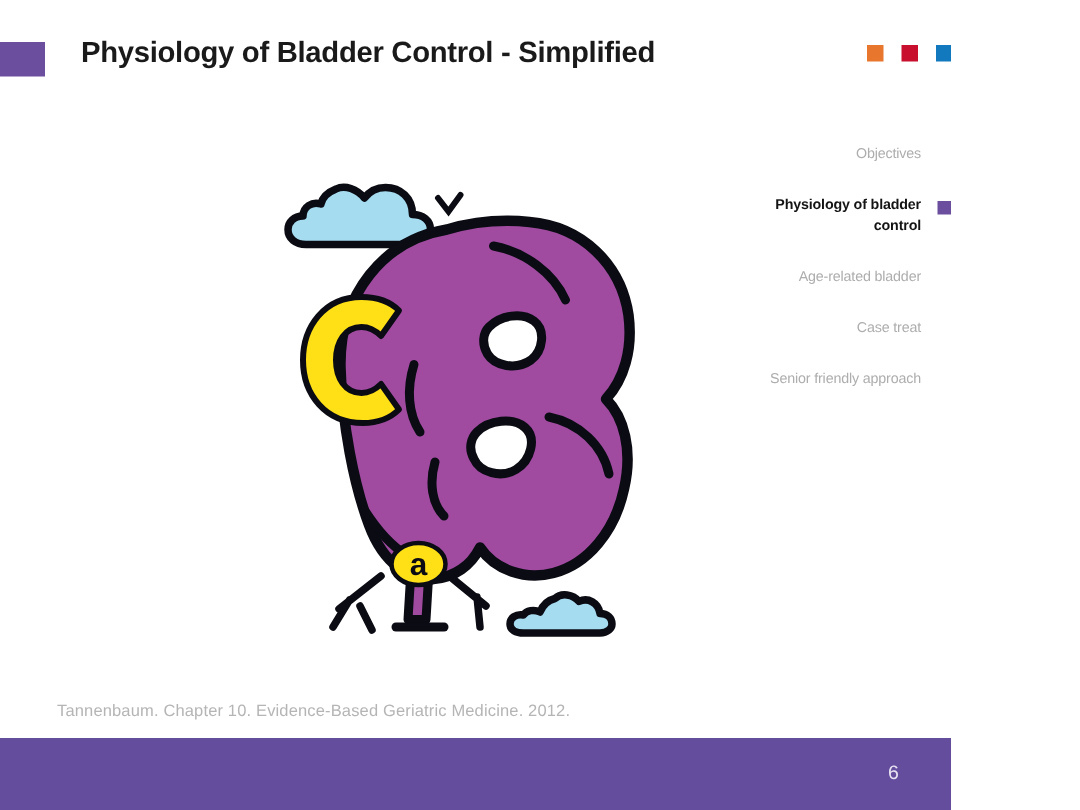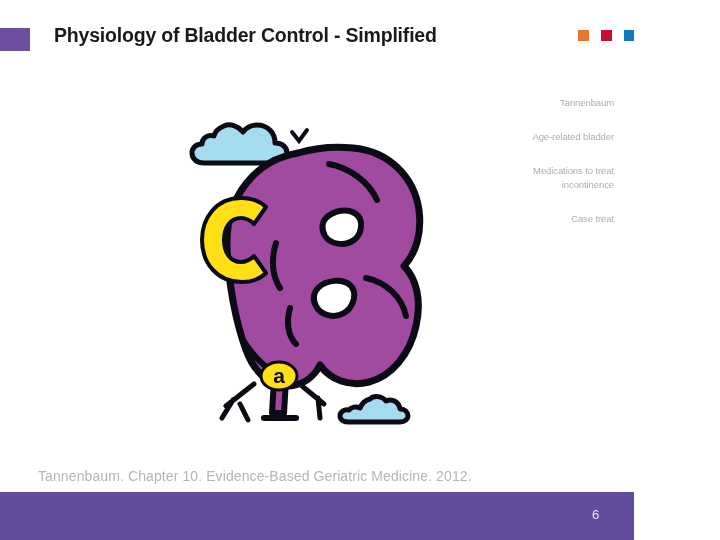--- a/index.html
+++ b/index.html
@@ -92,21 +92,21 @@
     background: #6B4E9E;
     display: none;
   }
   .nav-item.active .nav-marker { display: block; }
 
   
   #citation {
     position: absolute;
     left: 38px;
     top: 468px;
-    font-size: 14px;
+    font-size: 11px;
     color: #B5B5B5;
     letter-spacing: 0.1px;
   }
 
   
   #footer-bar {
     position: absolute;
     left: 0px;
     top: 492px;
     width: 640px;
@@ -221,33 +221,37 @@
       <g>
         <ellipse cx="101" cy="288" rx="18" ry="14" fill="#FFE016" stroke="#0B0B14" stroke-width="3"></ellipse>
         <text x="101" y="295" text-anchor="middle" font-family="Liberation Sans, sans-serif" font-size="21" font-weight="bold" fill="#0B0B14">a</text>
       </g>
     </svg>
   </div>
 
   <div id="nav-list">
     <div class="nav-item">
       
-      <span>Tannenbaum</span>
+      <span>Objectives</span>
+    </div>
+    <div class="nav-item active">
+      <span class="nav-marker"></span>
+      <span>Physiology of bladder control</span>
     </div>
     <div class="nav-item">
       
       <span>Age-related bladder</span>
     </div>
     <div class="nav-item">
       
-      <span>Medications to treat incontinence</span>
-    </div>
-    <div class="nav-item">
-      
       <span>Case treat</span>
+    </div>
+    <div class="nav-item">
+      
+      <span>Senior friendly approach</span>
     </div>
   </div>
 
   <div id="citation">Tannenbaum. Chapter 10. Evidence-Based Geriatric Medicine. 2012.</div>
 
   <div id="footer-bar"></div>
   <div id="page-number">6</div>
 
   <div id="logo">
     <div id="logo-wordmark">

